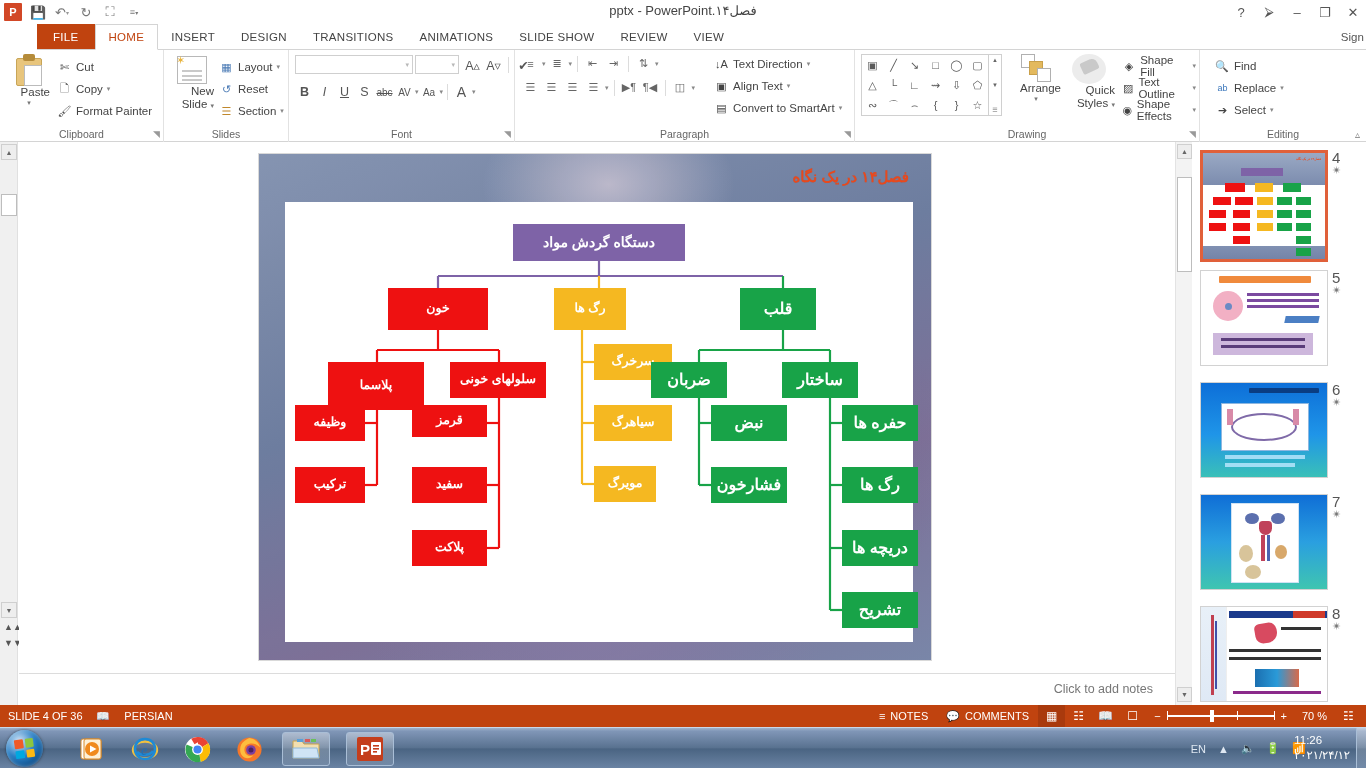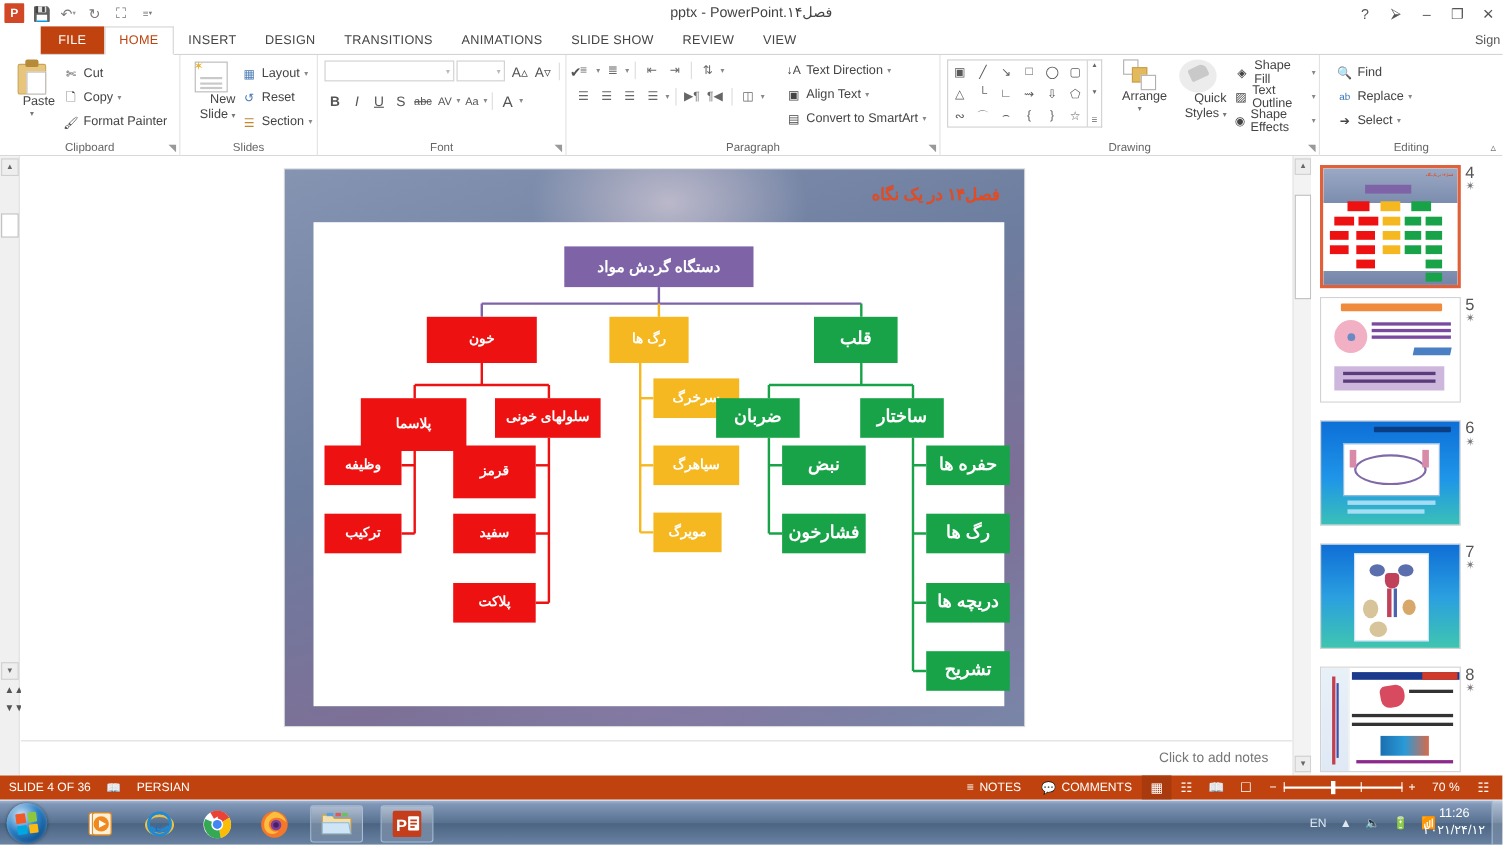--- a/index.html
+++ b/index.html
@@ -180,21 +180,21 @@
            border-top:1px solid #c9d8ea;}
   .startorb{position:absolute;left:6px;top:2px;width:37px;height:37px;border-radius:50%;
             background:radial-gradient(circle at 35% 30%, #cfe3f7, #2a7fc4 45%, #0d4f8c 75%, #062f55);
             box-shadow:0 0 3px rgba(0,0,0,.5), inset 0 0 4px rgba(255,255,255,.4);}
   .orbflag{position:absolute;left:9px;top:9px;width:19px;height:19px;display:grid;
            grid-template-columns:1fr 1fr;grid-template-rows:1fr 1fr;gap:2px;transform:rotate(-8deg);}
   .orbflag i{display:block;border-radius:1px;}
   .tb-item{position:absolute;top:4px;width:42px;height:34px;display:flex;align-items:center;justify-content:center;}
   .tb-item.boxed{border:1px solid #a9bed6;border-radius:3px;background:linear-gradient(180deg,rgba(255,255,255,.38),rgba(255,255,255,.08));}
   .tray{position:absolute;right:60px;top:0;height:41px;display:flex;align-items:center;gap:12px;color:#dfe8f2;font-size:11px;}
-  .clock{position:absolute;right:16px;top:5px;width:auto;text-align:center;color:#fff;font-size:11.5px;line-height:15px;padding-left:46px;}
+  .clock{position:absolute;right:16px;top:5px;width:auto;text-align:left;color:#fff;font-size:11.5px;line-height:15px;padding-left:46px;}
   .showdesk{position:absolute;right:0;top:0;width:10px;height:41px;
             background:linear-gradient(180deg,rgba(255,255,255,.35),rgba(255,255,255,.05));border-left:1px solid #a9bed6;}
 </style>
 </head>
 <body>
 
 <div class="app">
 
   <div class="titlebar">
     <div class="qat">
@@ -512,21 +512,21 @@
             <path d="M545,408 L557,408" stroke="#18a348" stroke-width="2.2" fill="none"></path>
           </svg>
 
           <div class="node n-red" style="left:103px;top:86px;width:100px;height:42px;">خون</div>
 
           <div class="node n-root" style="left:228px;top:22px;width:172px;height:37px;">دستگاه گردش مواد</div>
           <div class="node n-red" style="left:43px;top:160px;width:96px;height:48px;">پلاسما</div>
           <div class="node n-red" style="left:165px;top:160px;width:96px;height:36px;">سلولهای خونی</div>
           <div class="node n-red" style="left:10px;top:203px;width:70px;height:36px;">وظیفه</div>
           <div class="node n-red" style="left:10px;top:265px;width:70px;height:36px;">ترکیب</div>
-          <div class="node n-red" style="left:127px;top:203px;width:75px;height:48px;">قرمز</div>
+          <div class="node n-red" style="left:127px;top:203px;width:75px;height:32px;">قرمز</div>
           <div class="node n-red" style="left:127px;top:265px;width:75px;height:36px;">سفید</div>
           <div class="node n-red" style="left:127px;top:328px;width:75px;height:36px;">پلاکت</div>
 
           <div class="node n-yel" style="left:269px;top:86px;width:72px;height:42px;">رگ ها</div>
           <div class="node n-yel" style="left:309px;top:142px;width:78px;height:36px;">سرخرگ</div>
           <div class="node n-yel" style="left:309px;top:203px;width:78px;height:36px;">سیاهرگ</div>
           <div class="node n-yel" style="left:309px;top:264px;width:62px;height:36px;">مویرگ</div>
 
           <div class="node n-grn" style="left:455px;top:86px;width:76px;height:42px;">قلب</div>
           <div class="node n-grn" style="left:366px;top:160px;width:76px;height:36px;">ضربان</div>

